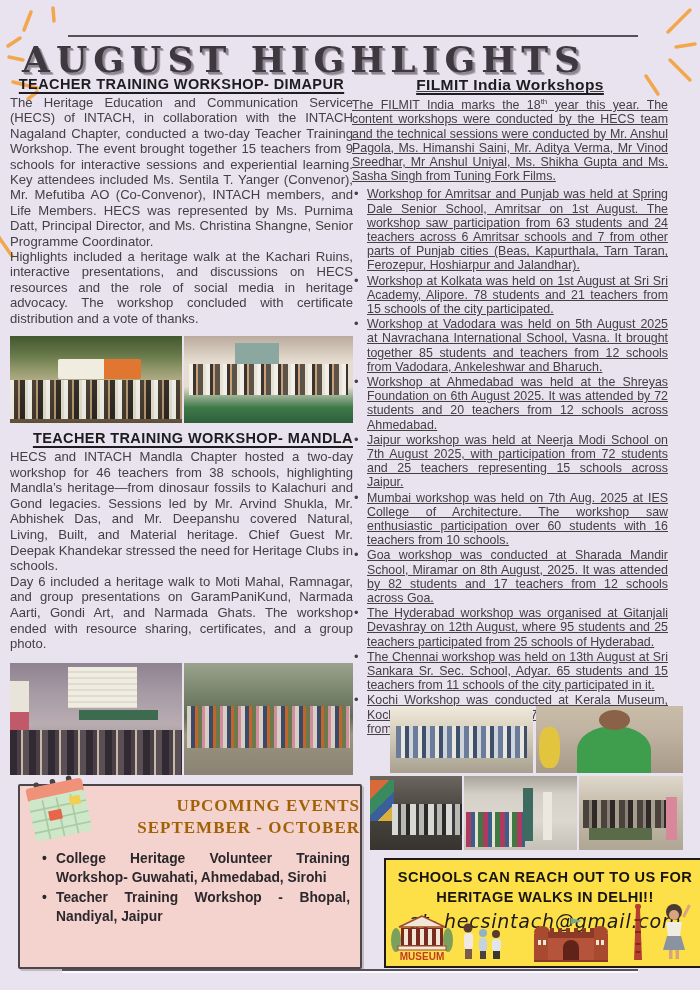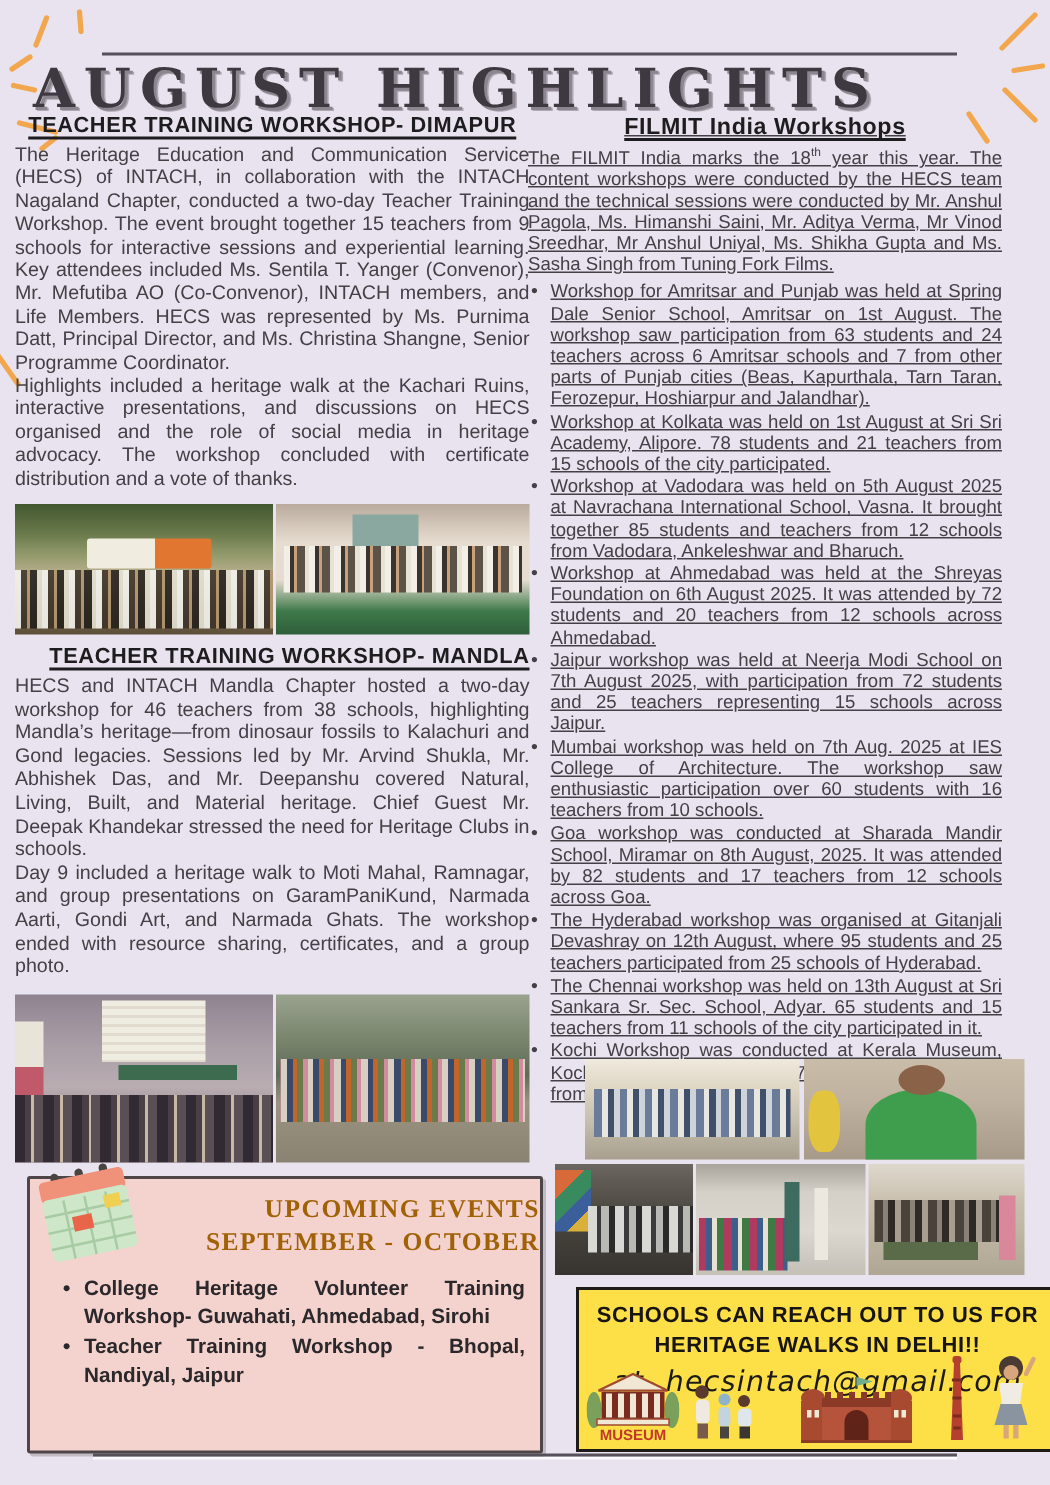--- a/index.html
+++ b/index.html
@@ -124,38 +124,38 @@
   </svg>
 
   <div class="top-rule"></div>
   <div class="main-title">AUGUST HIGHLIGHTS</div>
 
   <div class="col-left" style="top:76px;">
     <div class="sec-h" style="font-size:14.5px;">TEACHER TRAINING WORKSHOP- DIMAPUR</div>
   </div>
   <div class="col-left body-text left-text" style="top:95px;">
     <span>The Heritage Education and Communication Service (HECS) of INTACH, in collaboration with the INTACH Nagaland Chapter, conducted a two-day Teacher Training Workshop. The event brought together 15 teachers from 9 schools for interactive sessions and experiential learning. Key attendees included Ms. Sentila T. Yanger (Convenor), Mr. Mefutiba AO (Co-Convenor), INTACH members, and Life Members. HECS was represented by Ms. Purnima Datt, Principal Director, and Ms. Christina Shangne, Senior Programme Coordinator.</span><br>
-    <span>Highlights included a heritage walk at the Kachari Ruins, interactive presentations, and discussions on HECS organised and the role of social media in heritage advocacy. The workshop concluded with certificate distribution and a vote of thanks.</span>
+    <span>Highlights included a heritage walk at the Kachari Ruins, interactive presentations, and discussions on HECS resources and the role of social media in heritage advocacy. The workshop concluded with certificate distribution and a vote of thanks.</span>
   </div>
 
   <div class="photo ph-dim1" style="left:10px;top:336px;width:172px;height:87px;">
       <i class="b1"></i>
       <i class="c1"></i>
     </div>
   <div class="photo ph-dim2" style="left:184px;top:336px;width:169px;height:87px;">
       <i class="b1"></i>
       <i class="c1"></i>
     </div>
 
   <div class="col-left" style="top:430px;">
     <div class="sec-h" style="font-size:14.5px;text-align:right;">TEACHER TRAINING WORKSHOP- MANDLA</div>
   </div>
   <div class="col-left body-text left-text" style="top:449px; line-height:15.6px;">
     <span>HECS and INTACH Mandla Chapter hosted a two-day workshop for 46 teachers from 38 schools, highlighting Mandla’s heritage—from dinosaur fossils to Kalachuri and Gond legacies. Sessions led by Mr. Arvind Shukla, Mr. Abhishek Das, and Mr. Deepanshu covered Natural, Living, Built, and Material heritage. Chief Guest Mr. Deepak Khandekar stressed the need for Heritage Clubs in schools.</span><br>
-    <span>Day 9 included a heritage walk to Moti Mahal, Ramnagar, and group presentations on GaramPaniKund, Narmada Aarti, Gondi Art, and Narmada Ghats. The workshop ended with resource sharing, certificates, and a group photo.</span>
+    <span>Day 6 included a heritage walk to Moti Mahal, Ramnagar, and group presentations on GaramPaniKund, Narmada Aarti, Gondi Art, and Narmada Ghats. The workshop ended with resource sharing, certificates, and a group photo.</span>
   </div>
 
   <div class="photo ph-man1" style="left:10px;top:663px;width:172px;height:112px;">
       <i class="b1"></i>
       <i class="b2"></i>
       <i class="b3"></i>
       <i class="c1"></i>
     </div>
   <div class="photo ph-man2" style="left:184px;top:663px;width:169px;height:112px;">
       <i class="c1"></i>

